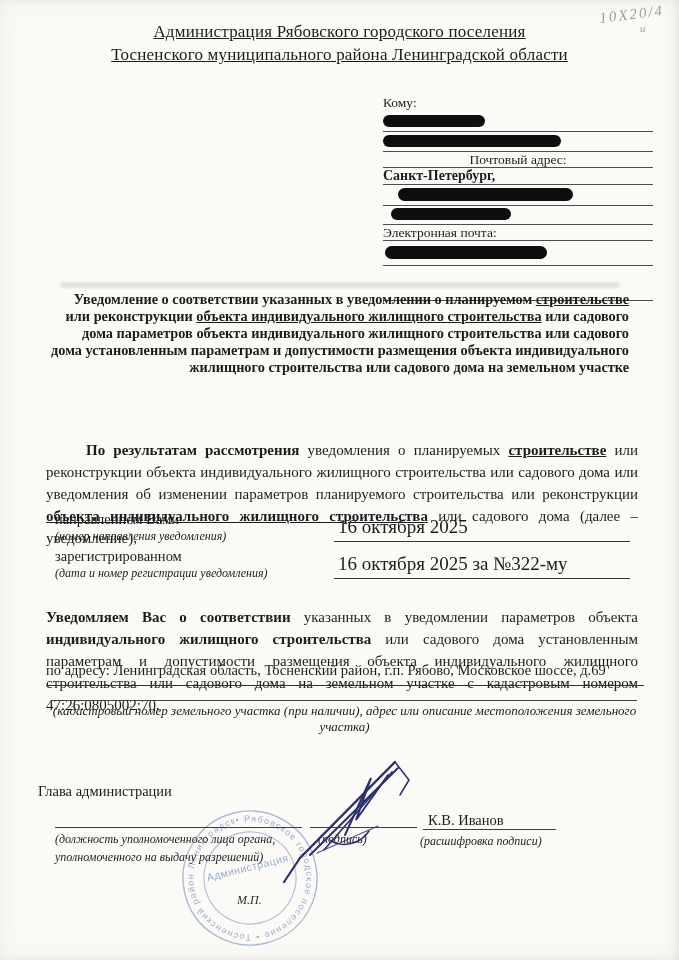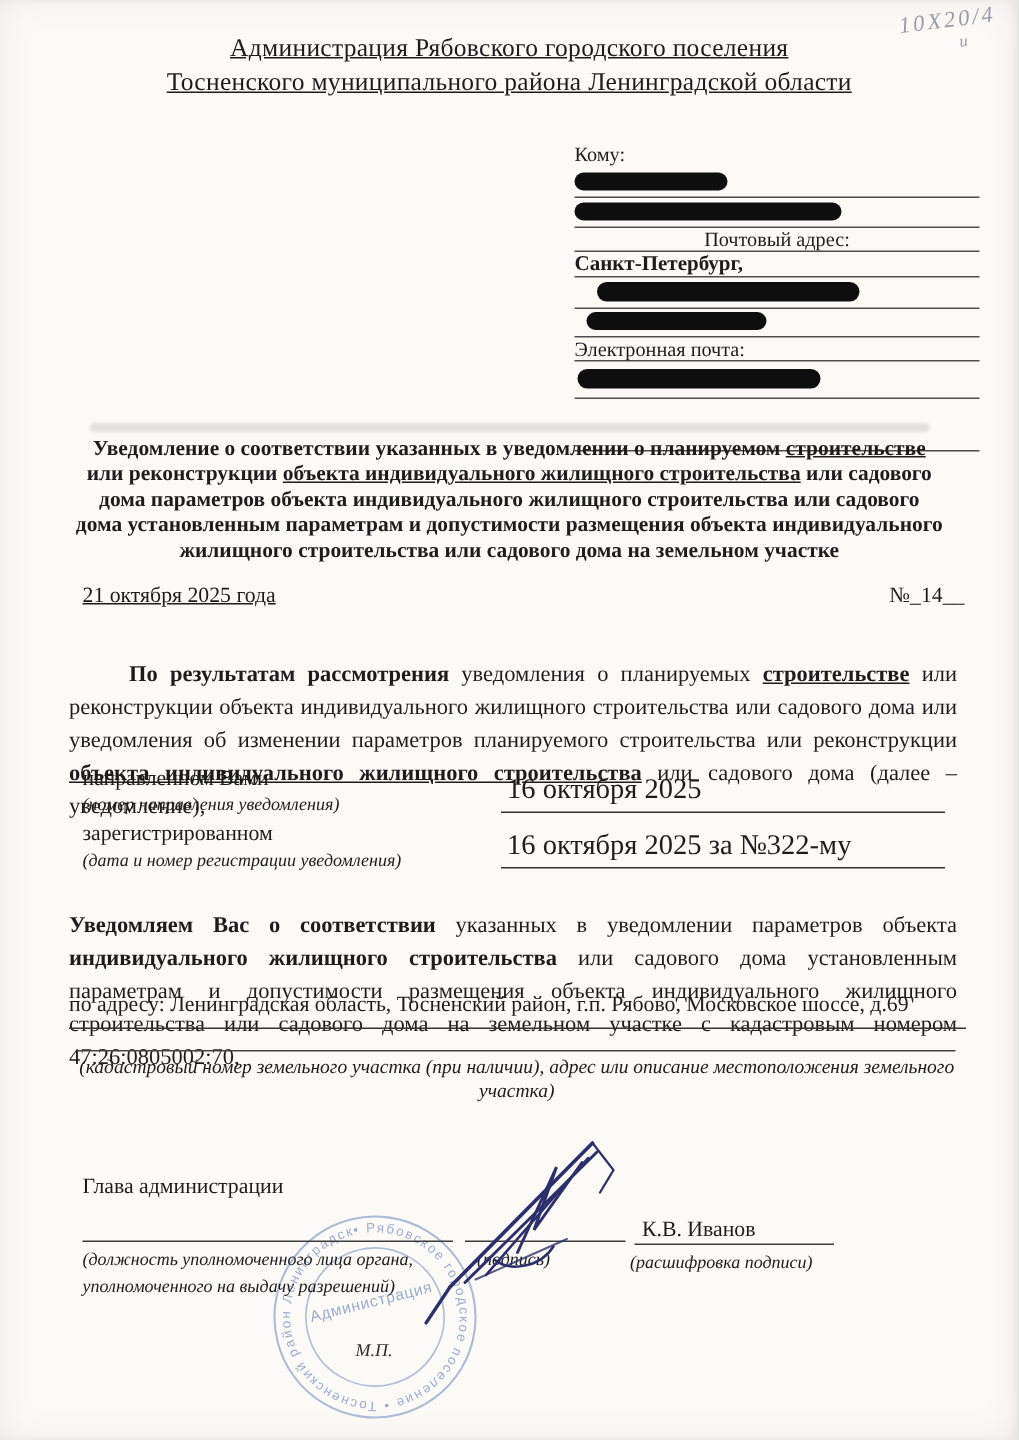--- a/index.html
+++ b/index.html
@@ -22,21 +22,21 @@
   
   .recipient{position:absolute;left:383px;top:95px;width:270px;font-size:13.5px;}
   .r-row{position:relative;}
   .r-underline{border-bottom:1px solid #4d4d4d;}
   .r-label{line-height:16px;}
   .r-city{font-weight:bold;font-size:14px;line-height:16px;text-align:center;}
   .bar{background:#0e0e0e;height:12px;border-radius:7px;}
   
   .streak{position:absolute;background:#b6b6b2;opacity:.35;border-radius:3px;filter:blur(1px);}
   
-  .doc-title{position:absolute;left:50px;top:291px;width:579px;text-align:center;
+  .doc-title{position:absolute;left:50px;top:291px;width:579px;text-align:right;
              font-weight:bold;font-size:14.3px;line-height:17px;}
   .u{text-decoration:underline;}
   .b{font-weight:bold;}
   .bu{font-weight:bold;text-decoration:underline;}
   
   .date-row{position:absolute;left:55px;top:389px;width:588px;font-size:14.5px;}
   .date-val{text-decoration:underline;}
   .doc-num{position:absolute;right:0;top:0;}
   
   .para{position:absolute;left:46px;width:592px;font-size:15px;line-height:22px;
@@ -47,21 +47,21 @@
   .f-label{position:absolute;left:55px;font-size:14.5px;line-height:17px;}
   .f-caption{position:absolute;left:55px;font-size:12px;font-style:italic;line-height:14px;}
   .f-value{position:absolute;left:334px;width:292px;font-size:19px;
            border-bottom:1.4px solid #333;padding-bottom:3px;padding-left:4px;}
   
   .address{position:absolute;left:46px;top:662px;width:598px;font-size:14.5px;
            border-bottom:1.4px solid #333;padding-bottom:6px;}
   .land-caption{position:absolute;left:52px;top:700px;width:585px;border-top:1.2px solid #444;
                 font-size:13px;font-style:italic;text-align:center;padding-top:2px;}
   
-  .sig-pos{position:absolute;left:55px;font-size:14.5px;line-height:17px;}
+  .sig-pos{position:absolute;left:38px;font-size:14.5px;line-height:17px;}
   .line{position:absolute;border-top:1.2px solid #3c3c3c;}
   .sig-cap{position:absolute;font-size:12px;font-style:italic;line-height:15px;}
   .sig-name{position:absolute;left:428px;top:812px;font-size:14.5px;}
   .mp{position:absolute;left:237px;top:893px;font-size:12px;font-style:italic;color:#2e2e2e;z-index:4;}
   .stamp-wrap{position:absolute;left:175px;top:803px;width:150px;height:150px;
               transform:rotate(-14deg);opacity:.85;z-index:1;}
   .sig-svg{position:absolute;left:270px;top:738px;z-index:5;}
   .stamp-text{fill:#8ba0c6;font-family:"Liberation Sans",sans-serif;}
 </style>
 </head>
@@ -107,24 +107,20 @@
     <div class="r-row r-underline" style="height:19px;">
       <div class="bar" style="width:162px;margin-left:2px;margin-top:5px;height:13px;"></div>
     </div>
     <div class="r-row r-underline" style="height:34px;"></div>
   </div>
 
   <div class="streak" style="left:60px;top:282px;width:560px;height:6px;"></div>
 
   <div class="doc-title"><span>Уведомление о соответствии указанных в уведомлении о планируемом </span><span class="u">строительстве</span><span> или реконструкции </span><span class="u">объекта индивидуального жилищного строительства</span><span> или садового дома параметров объекта индивидуального жилищного строительства или садового дома установленным параметрам и допустимости размещения объекта индивидуального жилищного строительства или садового дома на земельном участке</span></div>
 
-  <div class="date-row">
-    <span class="date-val">21 октября 2025 года</span>
-    <span class="doc-num">№_14__</span>
-  </div>
 
   <p class="para p1"><span class="b">По результатам рассмотрения</span><span> уведомления о планируемых </span><span class="bu">строительстве</span><span> или реконструкции объекта индивидуального жилищного строительства или садового дома или уведомления об изменении параметров планируемого строительства или реконструкции </span><span class="bu">объекта индивидуального жилищного строительства</span><span> или садового дома (далее – уведомление),</span></p>
 
   <div class="f-label" style="top:511px;">направленном Вами</div>
   <div class="f-caption" style="top:529px;">(номер направления уведомления)</div>
   <div class="f-value" style="top:516px;">16 октября 2025</div>
 
   <div class="f-label" style="top:548px;">зарегистрированном</div>
   <div class="f-caption" style="top:566px;">(дата и номер регистрации уведомления)</div>
   <div class="f-value" style="top:553px;">16 октября 2025 за №322-му</div>

